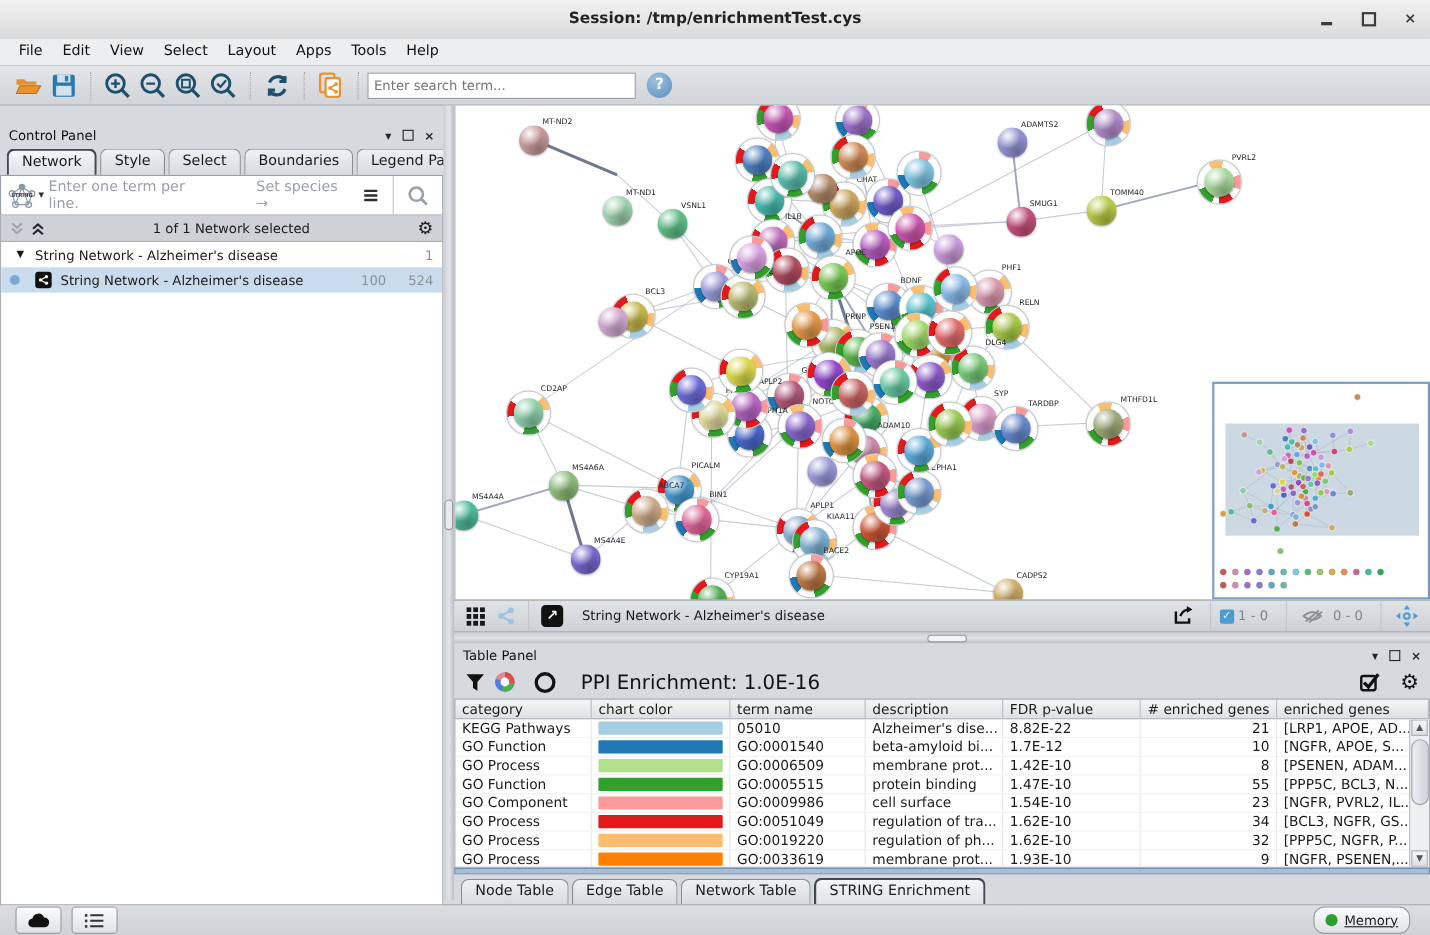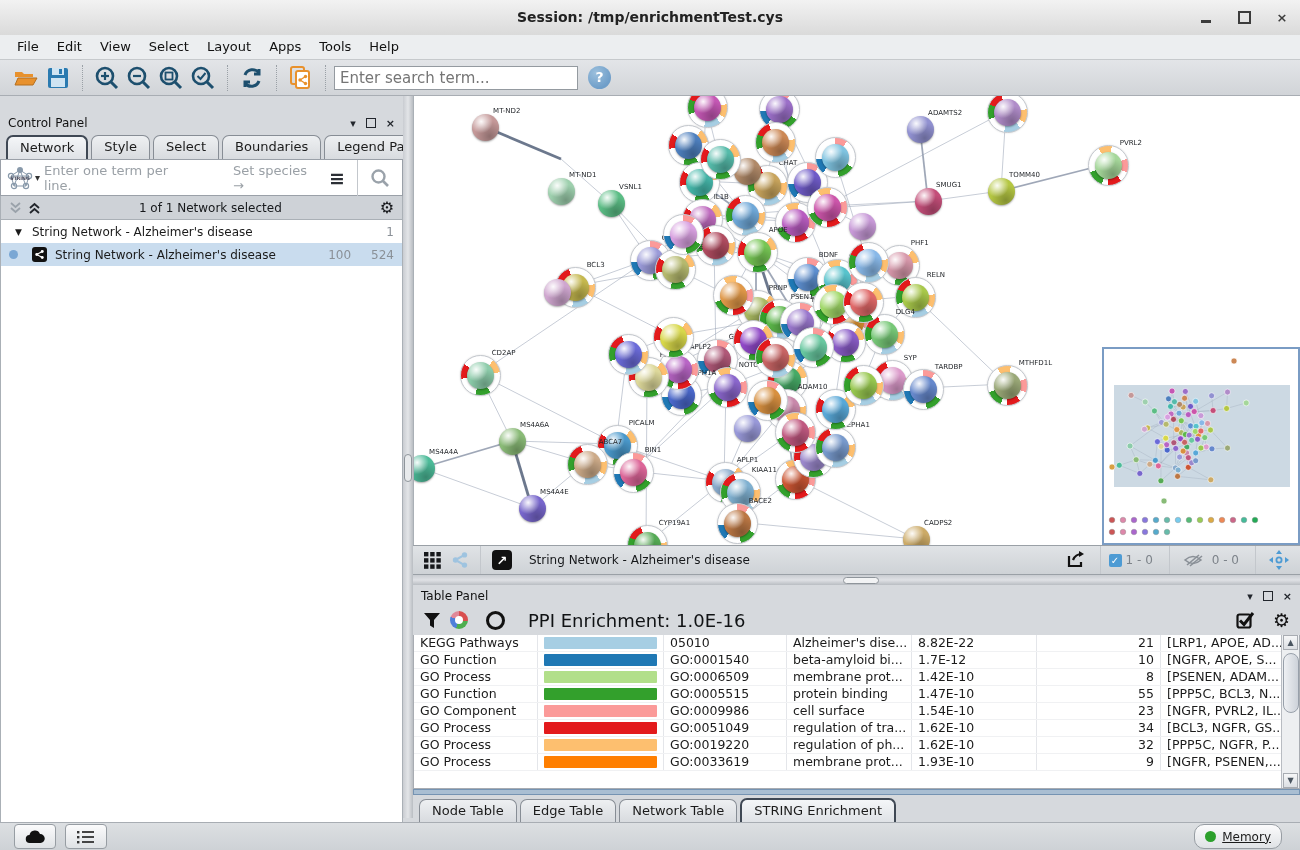--- a/index.html
+++ b/index.html
@@ -12,21 +12,21 @@
   .wbtn{width:16px;height:16px;display:flex;align-items:center;justify-content:center;color:#3c3c3c;font-weight:bold;font-size:13px;}
   .wsq{width:9px;height:9px;border:2px solid #3c3c3c;}
   .wmin{width:10px;height:3px;background:#3c3c3c;margin-top:8px;}
   
   #menubar{left:0;top:35px;width:1300px;height:25px;background:#eceef0;border-bottom:1px solid #c6c9cc;display:flex;align-items:center;padding-left:8px;box-sizing:border-box;}
   .menu-item{padding:0 9px;font-size:13px;line-height:24px;color:#111;}
   
   #toolbar{left:0;top:60px;width:1300px;height:36px;background:linear-gradient(#e3e5e8,#d1d4d8);border-bottom:1px solid #a8adb3;display:flex;align-items:center;padding-left:10px;box-sizing:border-box;}
   .tsep{border-left:1px dotted #9aa0a6;height:26px;margin:0 8px;}
   .tbtn{width:32px;height:30px;display:flex;align-items:center;justify-content:center;}
-  #search-input{width:232px;height:20px;border:1px solid #949aa0;font-size:15px;padding:1px 5px;font-family:inherit;background:#fff;}
+  #search-input{width:232px;height:20px;border:1px solid #949aa0;font-size:12px;padding:1px 5px;font-family:inherit;background:#fff;}
   #help-btn{width:23px;height:23px;border-radius:50%;background:radial-gradient(circle at 35% 30%,#9cc0dd,#6f9ec9 70%);color:#fff;font-weight:bold;text-align:center;line-height:23px;font-size:14px;margin-left:10px;}
   
   #control-panel{left:0;top:112px;width:403px;height:722px;background:#d6d9dd;display:flex;flex-direction:column;box-sizing:border-box;}
   .phdr{height:18px;display:flex;align-items:center;padding:2px 8px 0 8px;font-size:12px;color:#111;}
   .phdr .sp{flex:1;}
   .picon{margin-left:10px;color:#22262c;font-size:11px;display:flex;align-items:center;}
   .fsq{width:8px;height:8px;border:1.5px solid #22262c;}
   .tabs{display:flex;padding:3px 4px 0 6px;}
   .tab{padding:3px 12px 4px 12px;margin-right:3px;font-size:13px;border:1px solid #878d95;border-bottom:none;border-radius:7px 7px 0 0;background:linear-gradient(#eef0f2,#d8dbdf);white-space:nowrap;}
   .tab.active{border:2px solid #3f4854;border-bottom:none;background:linear-gradient(#f4f6f8,#dfe2e6);text-align:right;}
@@ -1058,20 +1058,29 @@
     <span class="right-icons">
       <span style="display:flex;margin-right:18px;">
         <svg width="19" height="19" viewBox="0 0 19 19">
             <rect x="1.5" y="3.5" width="13" height="13" rx="2" fill="none" stroke="#111" stroke-width="2.2"></rect>
             <path d="M4 9.5 l4 4 L17 2" fill="none" stroke="#111" stroke-width="3"></path>
           </svg>
       </span>
       <span style="font-size:19px;color:#111;">⚙</span>
     </span>
   </div>
+  <div id="tbl-header">
+      <span class="hc c0">category</span>
+      <span class="hc c1">chart color</span>
+      <span class="hc c2">term name</span>
+      <span class="hc c3">description</span>
+      <span class="hc c4">FDR p-value</span>
+      <span class="hc c5"># enriched genes</span>
+      <span class="hc c6">enriched genes</span>
+    </div>
   <div id="rows-area">
     <div id="rows">
         <div class="trow">
           <span class="tc c0">KEGG Pathways</span>
           <span class="tc c1">
             <div class="cbar" style="background: rgb(166, 206, 227);"></div>
           </span>
           <span class="tc c2">05010</span>
           <span class="tc c3">Alzheimer's dise...</span>
           <span class="tc c4">8.82E-22</span>

